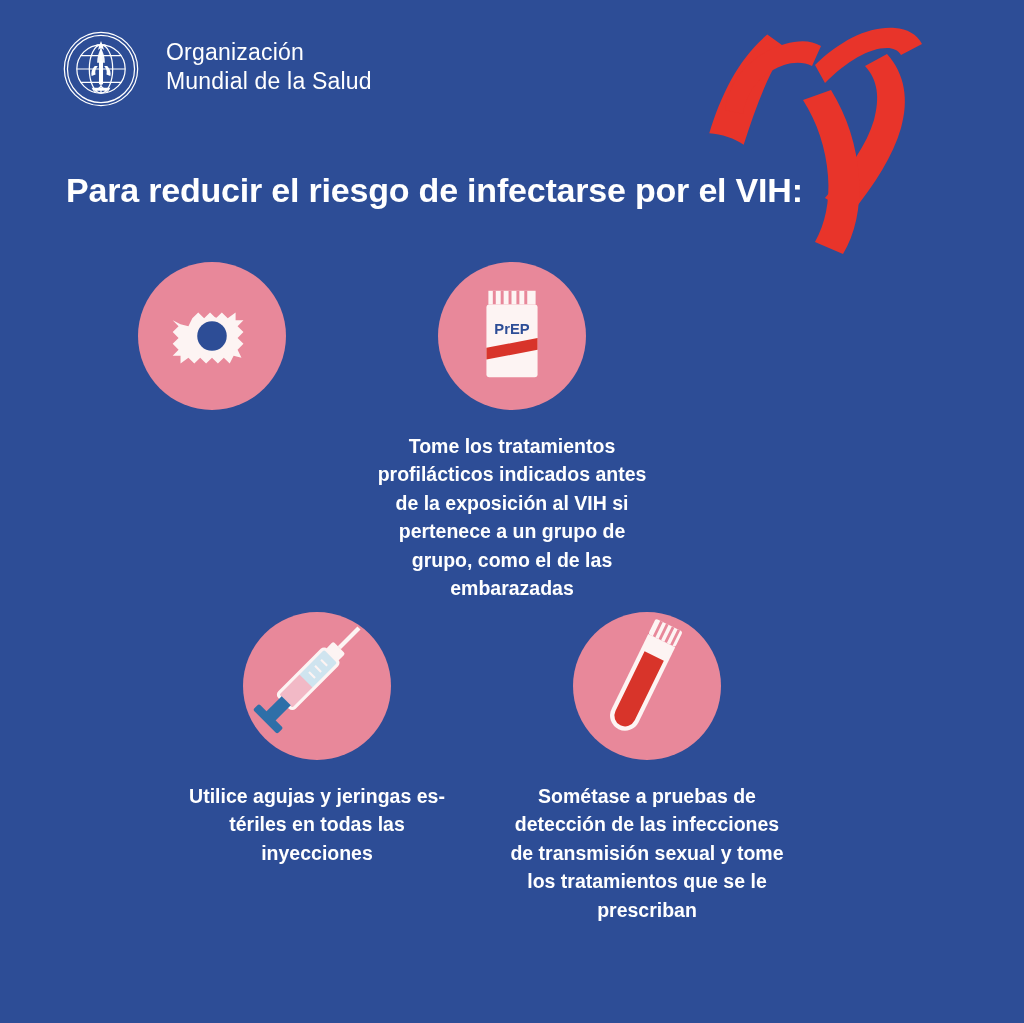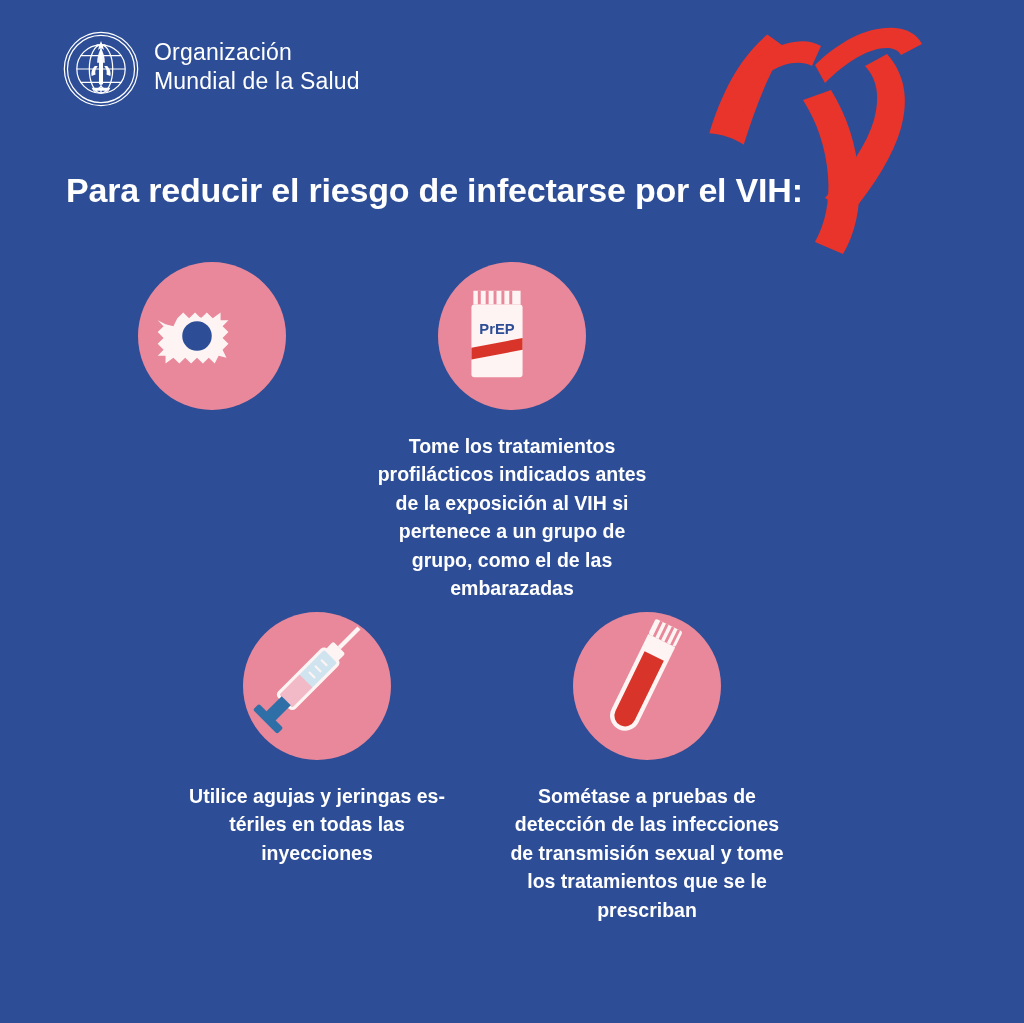--- a/index.html
+++ b/index.html
@@ -16,21 +16,21 @@
     position: relative;
   }
 
   
   .header {
     position: absolute;
     top: 30px;
     left: 62px;
     display: flex;
     align-items: flex-start;
-    gap: 14px;
+    gap: 26px;
   }
   .who-logo {
     width: 78px;
     height: 78px;
     flex: 0 0 auto;
   }
   .org-name {
     font-size: 23px;
     line-height: 1.28;
     font-weight: 400;
@@ -77,20 +77,21 @@
   }
   .row-2 .card { width: 330px; }
 
   .circle {
     width: 148px;
     height: 148px;
     border-radius: 50%;
     background: #e8889a;
     display: flex;
     align-items: center;
+    justify-content: center;
     position: relative;
   }
   .caption {
     margin-top: 22px;
     text-align: center;
     font-size: 19.5px;
     line-height: 1.46;
     font-weight: 600;
     width: 280px;
     white-space: pre-line;

